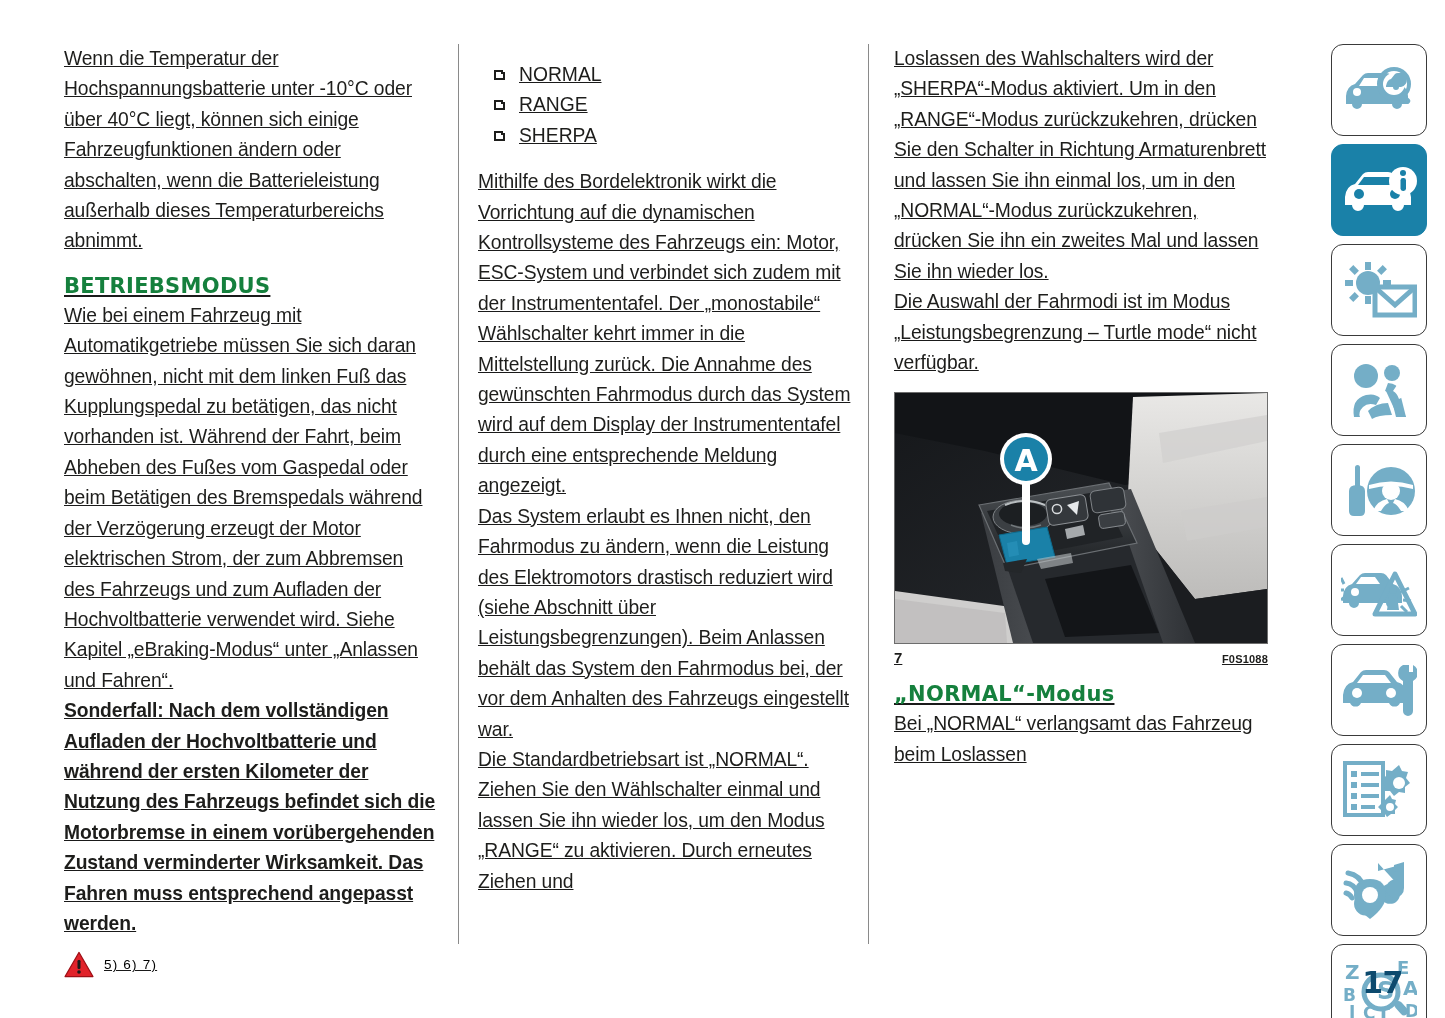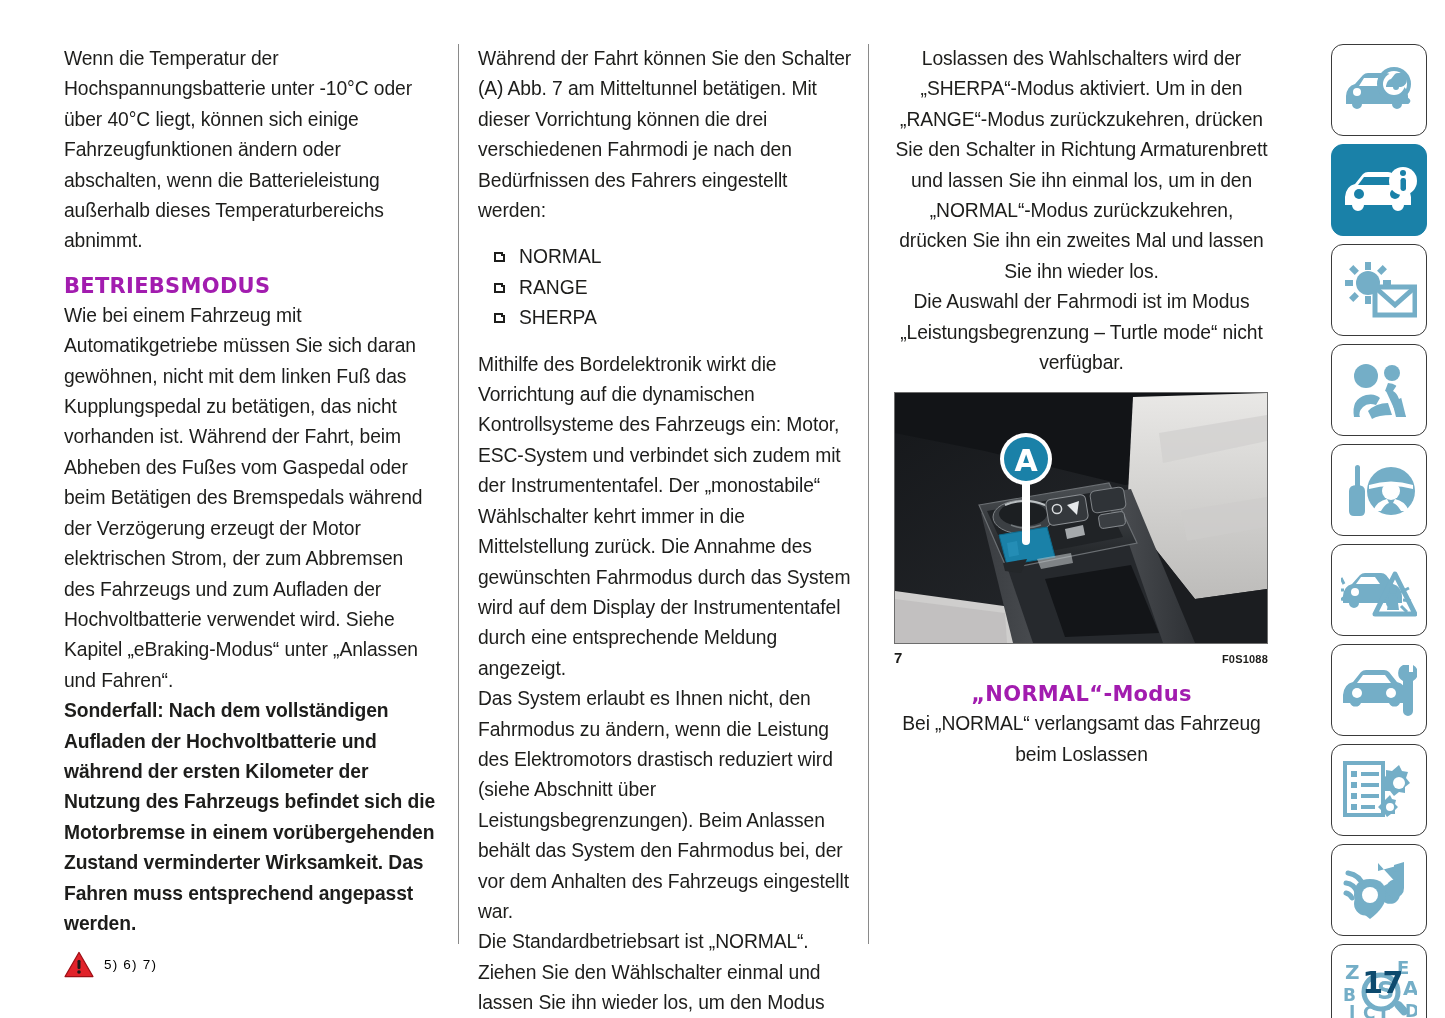--- a/index.html
+++ b/index.html
@@ -25,27 +25,28 @@
 
   
   .columns {
     position: absolute;
     left: 64px;
     top: 44px;
     width: 1212px;
     height: 900px;
     display: flex;
     gap: 4px;
+    text-decoration: underline;
   }
   .col {
     width: 375px;
     position: relative;
   }
   .col.mid { margin-left: 35px; }
-  .col.right { margin-left: 37px; text-align: center; }
+  .col.right { margin-left: 37px; }
 
   .divider {
     position: absolute;
     top: 44px;
     width: 1px;
     height: 900px;
     background: #8a8a8a;
   }
   .divider.d1 { left: 458px; }
   .divider.d2 { left: 868px; }
@@ -61,21 +62,21 @@
   p.bold {
     font-weight: bold;
   }
 
   h2.section-head {
     margin: 14px 0 0 0;
     font-size: 21px;
     line-height: 30px;
     font-weight: bold;
     letter-spacing: 0.3px;
-    color: #a21caf;
+    color: #15803d;
     font-family: "DejaVu Sans", sans-serif;
   }
   h2.section-head.tight { margin-top: 13px; }
 
   
   ul.sqlist {
     list-style: none;
     margin: 16px;
     padding: 0;
   }
@@ -215,21 +216,20 @@
             <path d="M15 1.4 L29 25.6 L1 25.6 Z" fill="#e1222a" stroke="#9e0f16" stroke-width="1.1" stroke-linejoin="round"></path>
             <rect x="13.5" y="9" width="3" height="9" rx="1.3" fill="#1a1a1a"></rect>
             <circle cx="15" cy="21" r="1.8" fill="#1a1a1a"></circle>
           </svg>
         </span>
         <span class="warn-notes">5) 6) 7)</span>
       </div>
     </div>
 
     <div class="col mid">
-      <p>Während der Fahrt können Sie den Schalter (A) Abb. 7 am Mitteltunnel betätigen. Mit dieser Vorrichtung können die drei verschiedenen Fahrmodi je nach den Bedürfnissen des Fahrers eingestellt werden:</p>
 
       <ul class="sqlist">
         <li>
           <span class="sq"></span>
           <span>NORMAL</span>
         </li>
         <li>
           <span class="sq"></span>
           <span>RANGE</span>
         </li>

